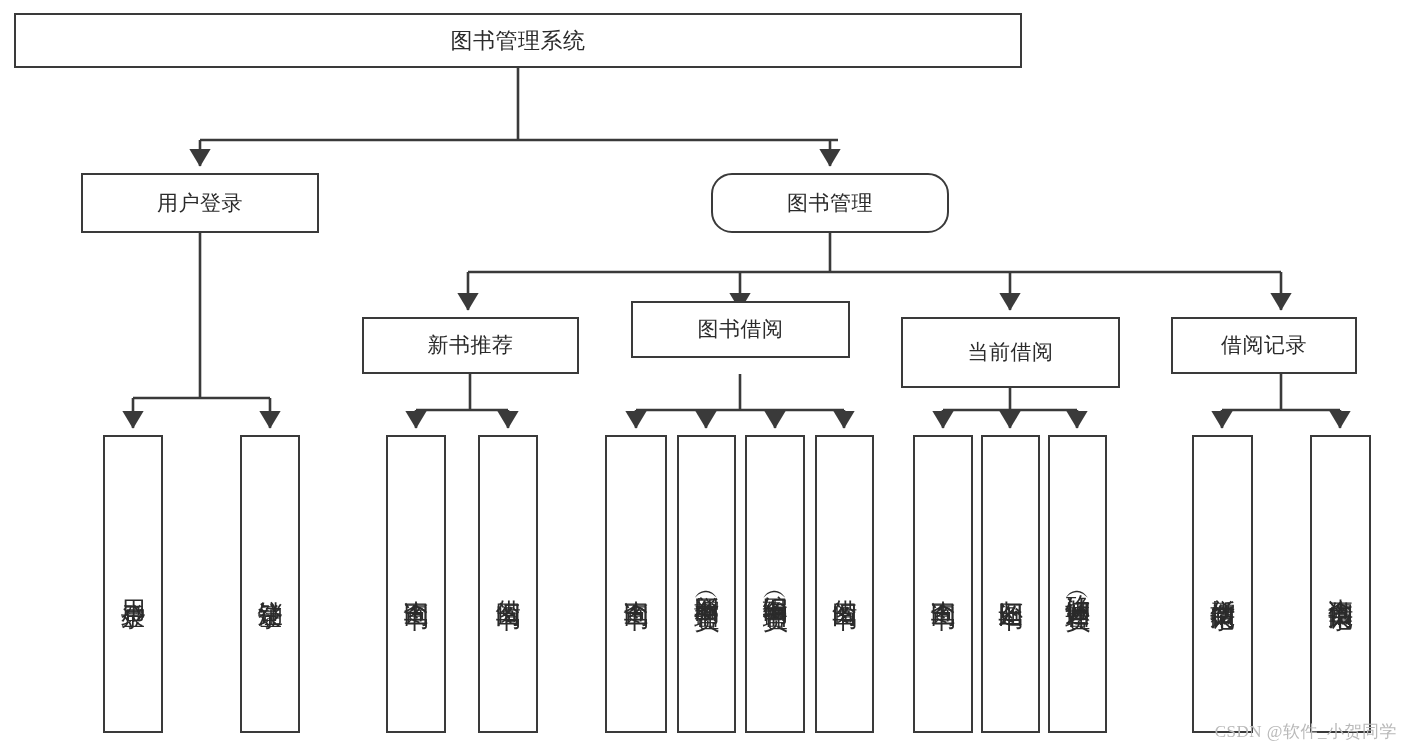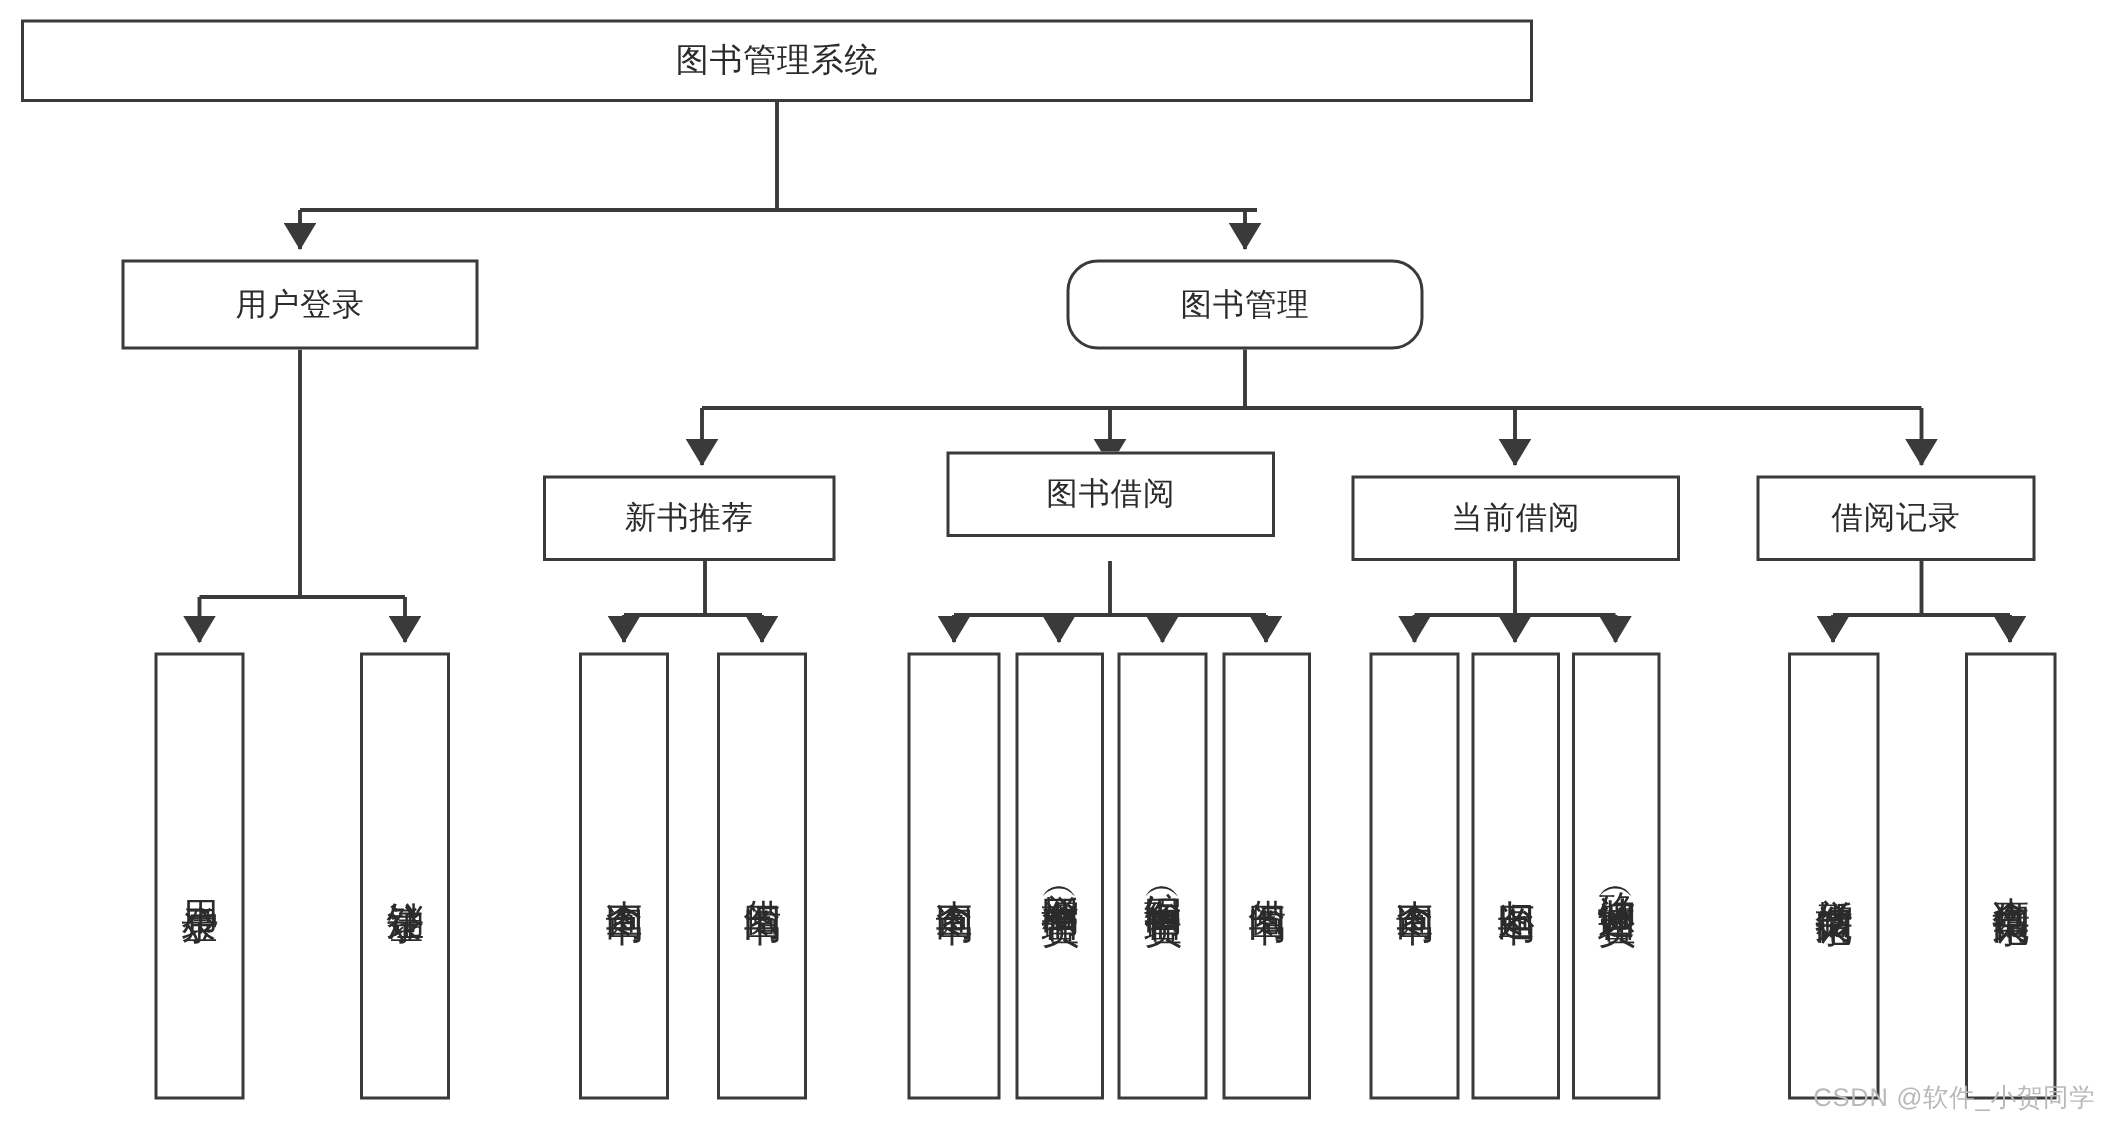--- a/index.html
+++ b/index.html
@@ -60,21 +60,21 @@
     font-size: 22px;
   }
   #watermark {
     position: absolute;
     right: 8px;
     bottom: 4px;
     font-size: 17px;
     color: #b9b9b9;
     letter-spacing: 0.5px;
     white-space: nowrap;
-    font-family: Liberation Sans, sans-serif;
+    font-family: Liberation Serif, serif;
   }
 </style>
 </head>
 <body>
 
 <div id="canvas">
 
   <svg id="wires" viewBox="0 0 1405 747" width="1405" height="747">
     <defs>
       <marker id="arrow" viewBox="0 0 10 12" refX="9.6" refY="6" markerWidth="7" markerHeight="8.4" orient="auto-start-reverse">
@@ -129,27 +129,27 @@
     <span class="label">图书管理系统</span>
   </div>
 
   <div class="node horiz" style="left:81px; top:173px; width:238px; height:60px;">
     <span class="label">用户登录</span>
   </div>
   <div class="node horiz" style="left:711px; top:173px; width:238px; height:60px;border-radius:21px;">
     <span class="label">图书管理</span>
   </div>
 
-  <div class="node horiz" style="left:362px; top:317px; width:195px; height:57px;">
+  <div class="node horiz" style="left:362px; top:317px; width:217px; height:57px;">
     <span class="label">新书推荐</span>
   </div>
   <div class="node horiz" style="left:631px; top:301px; width:219px; height:57px;">
     <span class="label">图书借阅</span>
   </div>
-  <div class="node horiz" style="left:901px; top:317px; width:219px; height:57px;">
+  <div class="node horiz" style="left:901px; top:317px; width:219px; height:71px;">
     <span class="label">当前借阅</span>
   </div>
   <div class="node horiz" style="left:1171px; top:317px; width:186px; height:57px;">
     <span class="label">借阅记录</span>
   </div>
 
   <div class="node vert" style="left:103px; top:435px; width:60px; height:298px;">
     <span class="label">用户登录</span>
   </div>
   <div class="node vert" style="left:240px; top:435px; width:60px; height:298px;">

